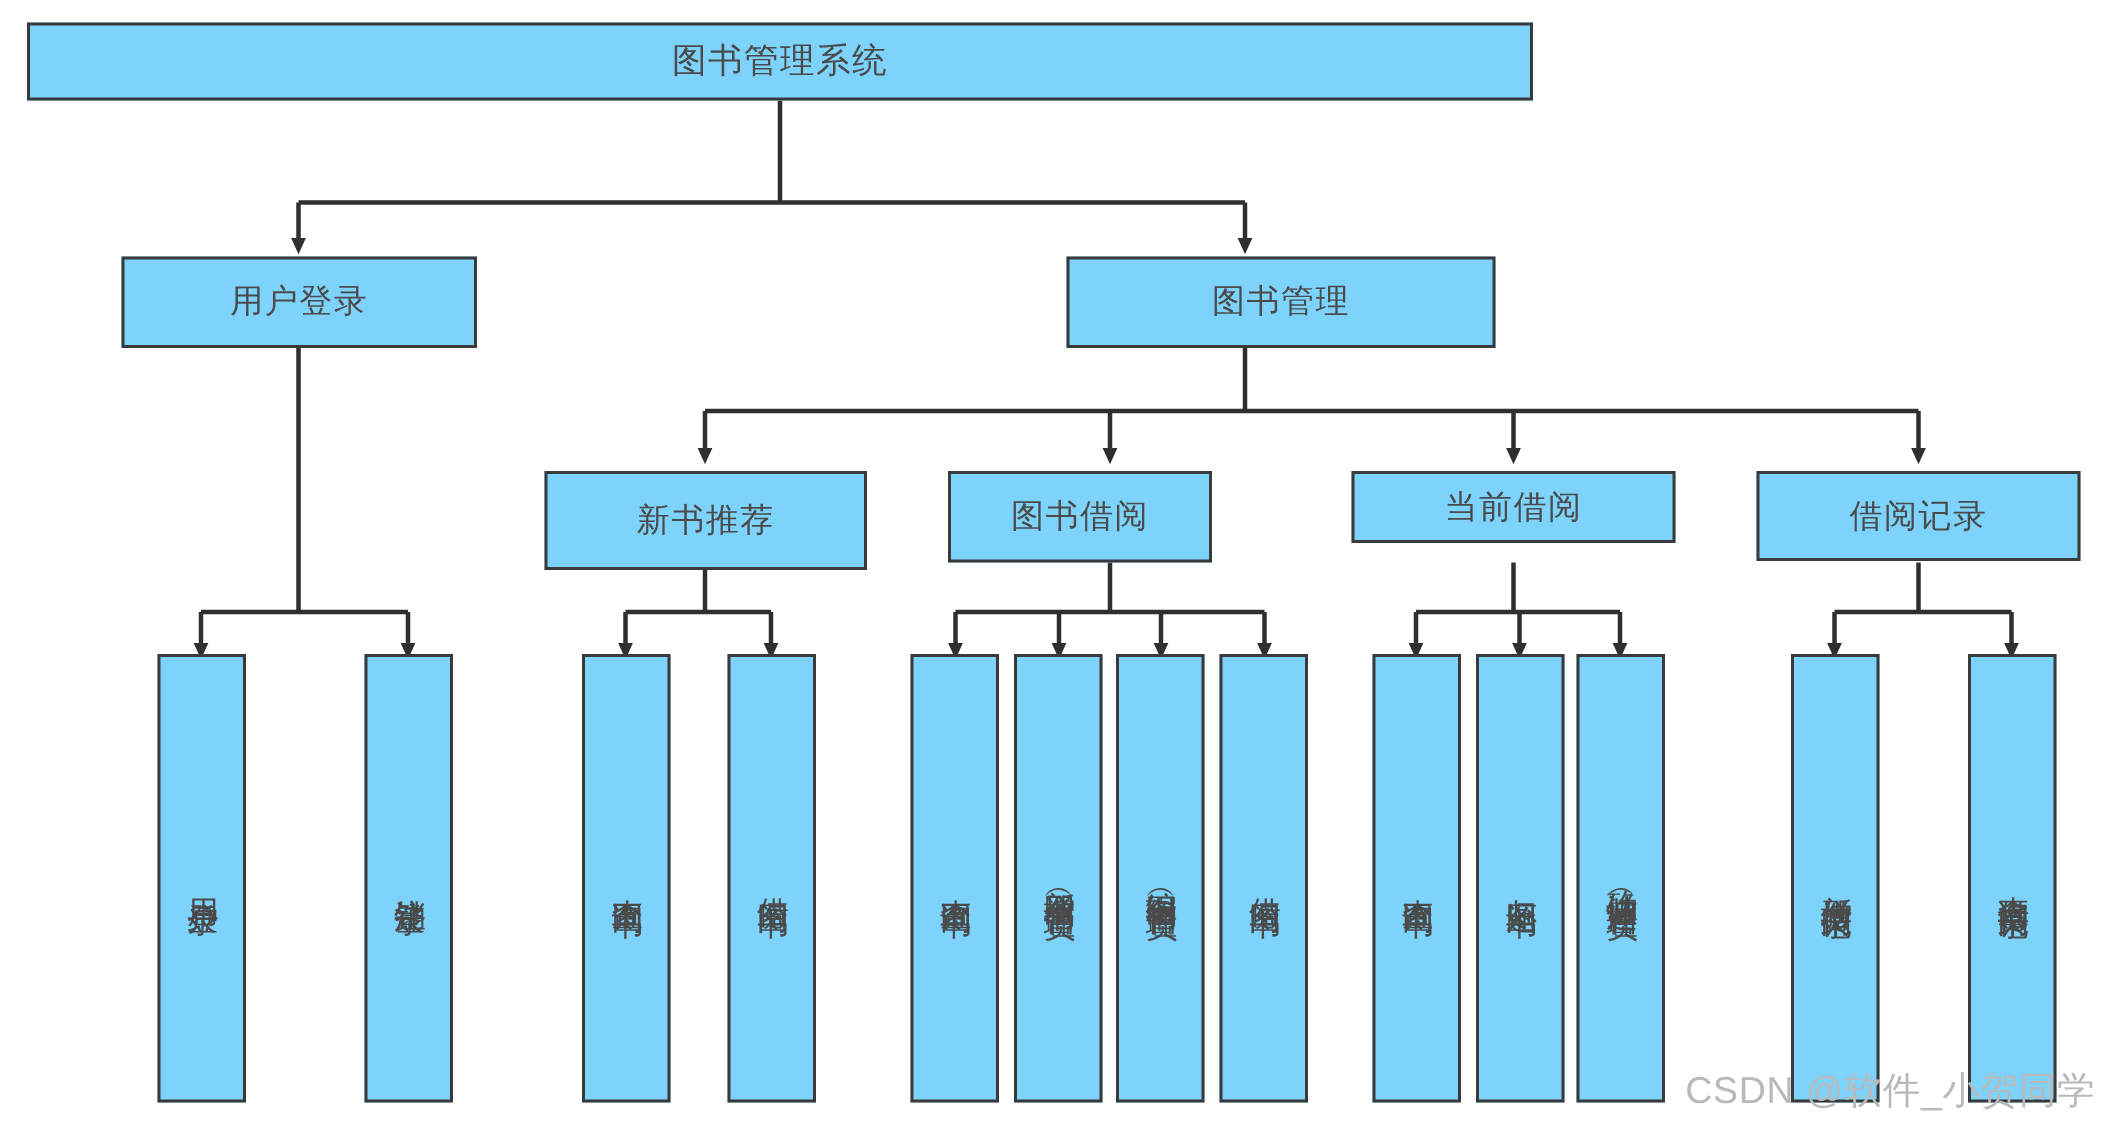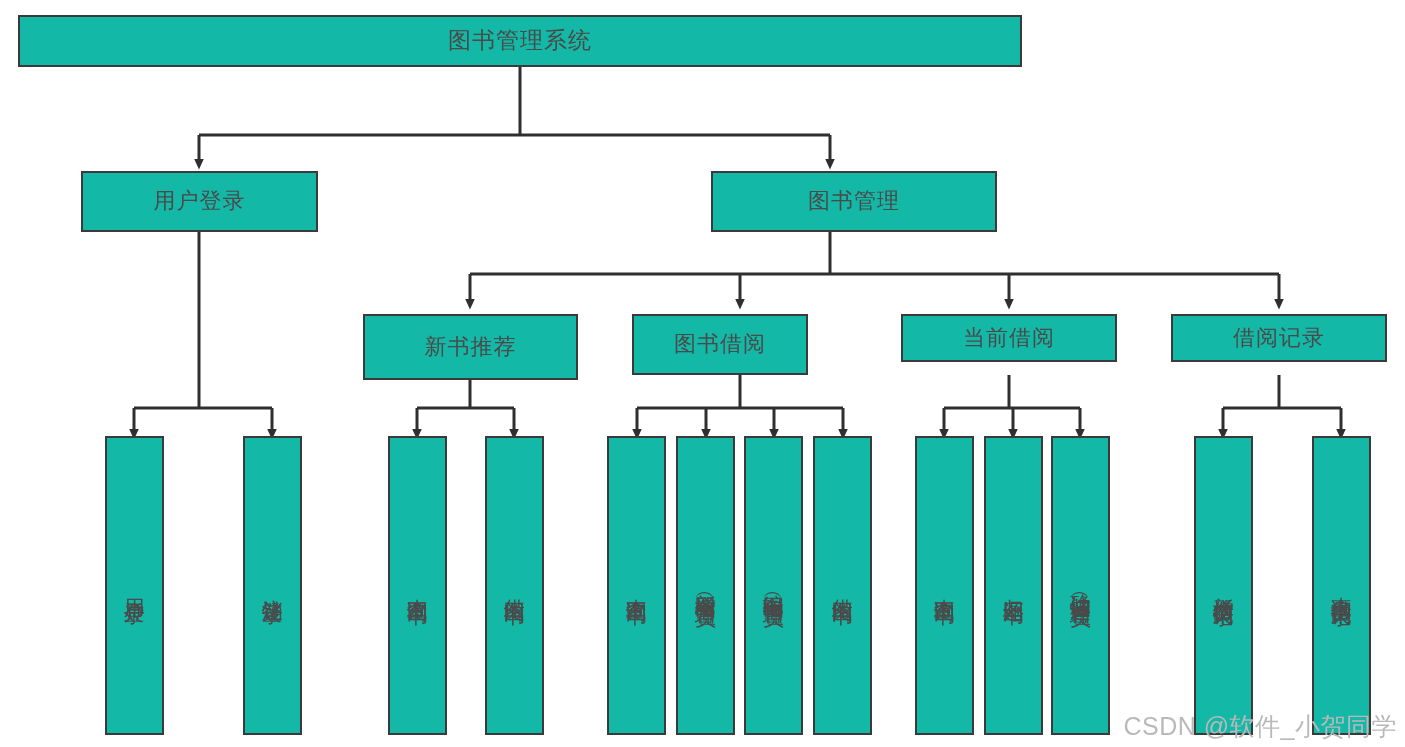--- a/index.html
+++ b/index.html
@@ -18,21 +18,21 @@
   #edges{
     position:absolute;
     left:0;top:0;
     width:1405px;
     height:747px;
     pointer-events:none;
   }
   .node{
     position:absolute;
     box-sizing:border-box;
-    background:#14b8a6;
+    background:#7dd3fc;
     border:2px solid #3a3a3a;
     display:flex;
     align-items:center;
     justify-content:center;
     color:#4a4a4a;
   }
   .node.h{
     font-size:22px;
     letter-spacing:1px;
     line-height:1.1;
@@ -136,21 +136,21 @@
 
   <div class="node h" style="left:363px;top:314px;width:215px;height:66px;text-align:center;">
     <span>新书推荐</span>
   </div>
   <div class="node h" style="left:632px;top:314px;width:176px;height:61px;">
     <span>图书借阅</span>
   </div>
   <div class="node h" style="left:901px;top:314px;width:216px;height:48px;">
     <span>当前借阅</span>
   </div>
-  <div class="node h" style="left:1171px;top:314px;width:216px;height:48px;">
+  <div class="node h" style="left:1171px;top:314px;width:216px;height:60px;">
     <span>借阅记录</span>
   </div>
 
   <div class="node v" style="left:105px;top:436px;width:59px;height:299px;">
     <span class="vtext">用户登录</span>
   </div>
   <div class="node v" style="left:243px;top:436px;width:59px;height:299px;">
     <span class="vtext">注销登录</span>
   </div>
 

